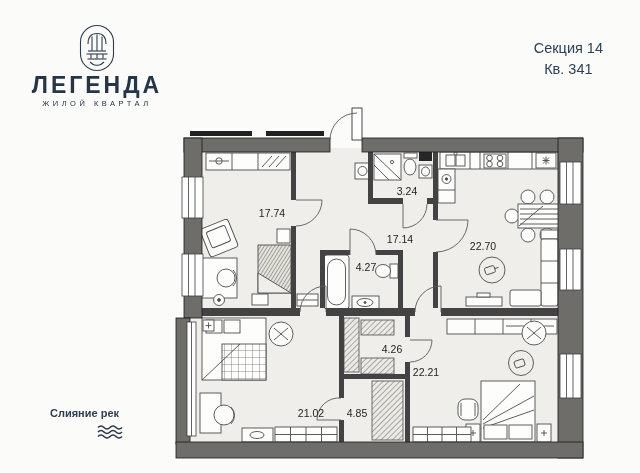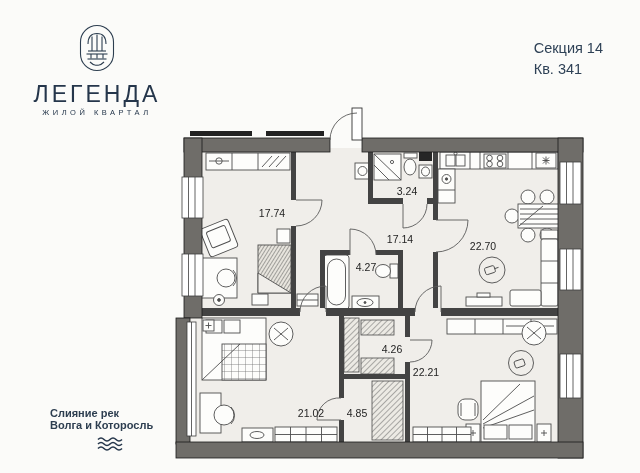--- a/index.html
+++ b/index.html
@@ -2,23 +2,23 @@
 <html><head>
 <meta charset="utf-8">
 <style>
   html,body{margin:0;padding:0;}
   body{
     width:640px;height:473px;position:relative;overflow:hidden;
     background:#fbfbf9;font-family:"Liberation Sans",sans-serif;color:#2d3e50;
   }
   .brand{position:absolute;left:18px;top:24px;width:158px;text-align:center;}
   .brand svg{display:block;margin:0 auto;}
-  .brand-name{margin-top:9px;font-size:23px;letter-spacing:3px;color:#25364b;font-weight:400;}
+  .brand-name{font-size:23px;letter-spacing:3px;color:#25364b;font-weight:700;}
   .brand-tagline{font-size:7.5px;letter-spacing:3.5px;color:#25364b;}
-  .apt-info{position:absolute;top:38px;right:37px;text-align:left;font-size:14.5px;line-height:21px;color:#2e4156;}
+  .apt-info{position:absolute;top:38px;right:37px;text-align:center;font-size:14.5px;line-height:21px;color:#2e4156;}
   .location{position:absolute;left:50px;top:407px;width:120px;text-align:left;
     font-size:11px;font-weight:bold;line-height:12px;color:#2d3e50;}
   .location svg{display:block;margin:5px auto 0;}
   .plan-svg{position:absolute;left:0;top:0;}
   .room-label{font-family:"Liberation Sans",sans-serif;font-size:10.5px;fill:#232323;}
 </style>
 </head>
 <body>
 
 <header class="brand">
@@ -382,21 +382,20 @@
     <text class="room-label" x="366" y="271">4.27</text>
     <text class="room-label" x="392" y="353">4.26</text>
     <text class="room-label" x="426" y="376">22.21</text>
     <text class="room-label" x="311" y="417">21.02</text>
     <text class="room-label" x="357" y="417">4.85</text>
   </g>
 </svg>
 
 <footer class="location">
   <div>Слияние рек</div>
-  <div>Волга и Которосль</div>
   <svg width="26" height="16" viewBox="0 0 26 16">
     <g fill="none" stroke="#25364b" stroke-width="1.6">
       <path d="M1,3.5 Q4,0.5 7,3.5 T13,3.5 T19,3.5 T25,3.5"></path>
       <path d="M1,8 Q4,5 7,8 T13,8 T19,8 T25,8"></path>
       <path d="M1,12.5 Q4,9.5 7,12.5 T13,12.5 T19,12.5 T25,12.5"></path>
     </g>
   </svg>
 </footer>
 
 </body></html>

